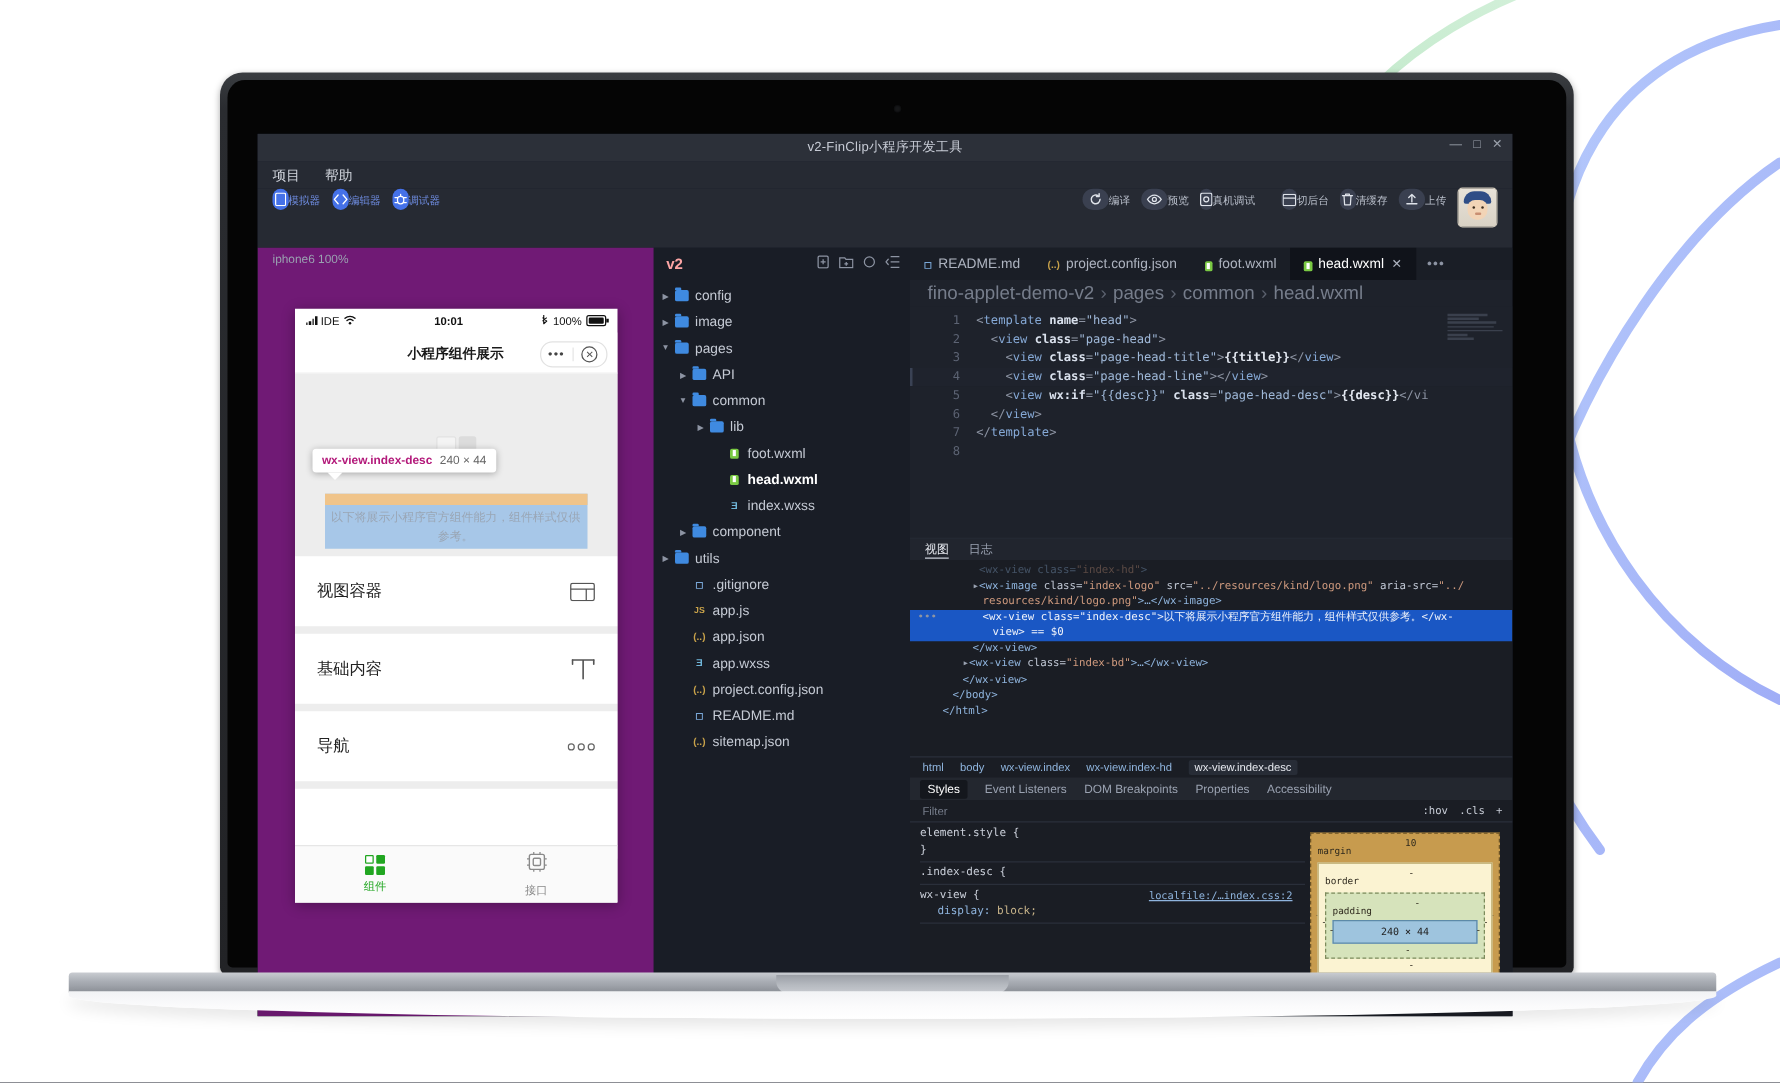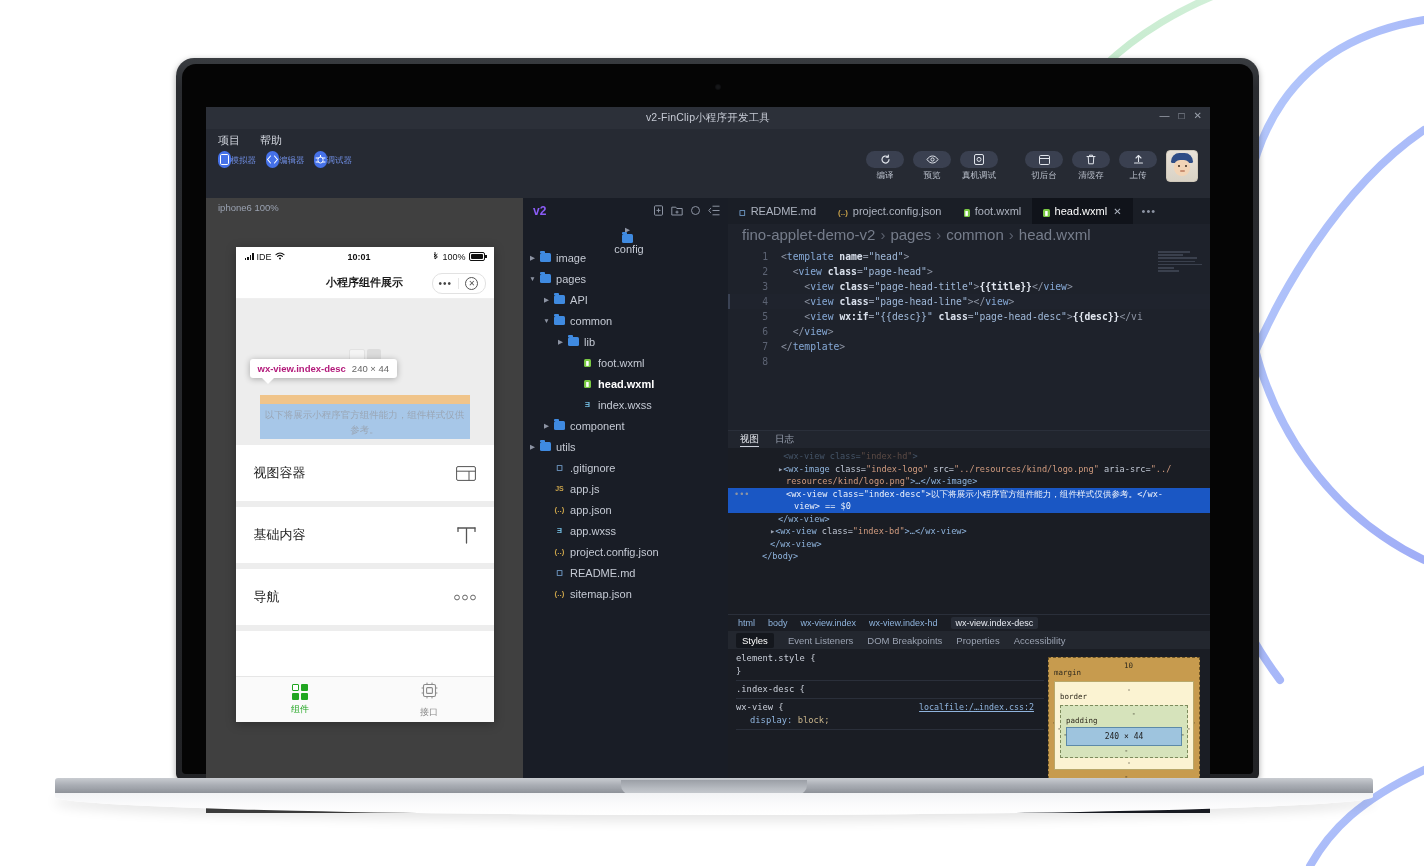--- a/index.html
+++ b/index.html
@@ -62,40 +62,40 @@
   .toolbar{height:47px;background:#262a33;display:flex;align-items:flex-start;position:relative;padding-left:12px;}
   .tool-group{display:flex;gap:10px;}
   .tool{width:38px;display:flex;flex-direction:row;align-items:center;cursor:pointer;}
   .tool .pill{
     width:38px;height:17px;border-radius:9px;background:#4571e8;
     display:flex;align-items:center;justify-content:center;color:#fff;font-size:8px;
   }
   .tool .pill svg{display:block;}
   .tool .lbl{margin-top:2px;font-size:8.5px;color:#6e8ce0;white-space:nowrap;}
   .tool-right{position:absolute;right:12px;top:0;display:flex;align-items:flex-start;gap:9px;}
-  .tool2{width:38px;display:flex;flex-direction:column;align-items:center;cursor:pointer;}
+  .tool2{width:38px;display:flex;flex-direction:row;align-items:center;cursor:pointer;}
   .tool2 .pill{width:38px;height:17px;border-radius:9px;background:#3a4050;display:flex;align-items:center;justify-content:center;}
   .tool2 .lbl{margin-top:2px;font-size:8.5px;color:#b9bfcb;white-space:nowrap;}
   .tool-sep{width:9px;}
   .avatar{
     width:30px;height:30px;border-radius:4px;margin-top:-1px;
     background:linear-gradient(180deg,#e8e2d8 0%,#d9d2c5 100%);
     position:relative;overflow:hidden;border:1px solid #cfc8ba;
   }
   .av-hair{position:absolute;left:4px;top:2px;width:22px;height:10px;background:#2f4d86;border-radius:11px 11px 2px 2px;}
   .av-face{position:absolute;left:7px;top:9px;width:16px;height:16px;background:#f2d4b6;border-radius:6px 6px 8px 8px;}
   .av-eye{position:absolute;top:14px;width:2px;height:2px;background:#3a2a1c;border-radius:50%;}
   .av-eye.l{left:11px;} .av-eye.r{left:18px;}
   .av-mouth{position:absolute;left:13px;top:19px;width:5px;height:2px;background:#c98f72;border-radius:2px;}
 
   
   .ide-body{display:flex;height:615px;}
 
   
-  .sim-pane{width:317px;background:#404040;display:flex;flex-direction:column;}
+  .sim-pane{width:317px;background:#701a75;display:flex;flex-direction:column;}
   .sim-head{height:19px;display:flex;align-items:center;padding-left:12px;font-size:9.5px;color:#9aa2b1;}
   .sim-stage{flex:1;display:flex;align-items:flex-start;justify-content:center;padding-top:30px;}
   .phone{width:258px;height:475px;background:#fff;position:relative;overflow:hidden;box-shadow:0 2px 10px rgba(0,0,0,.3);}
   .ph-status{height:19px;display:flex;align-items:center;padding:0 9px;font-size:9px;color:#111;}
   .ph-status .left{display:flex;align-items:center;gap:3px;}
   .ph-status .mid{flex:1;text-align:center;font-weight:600;}
   .ph-status .right{display:flex;align-items:center;gap:3px;}
   .bars{display:inline-flex;align-items:flex-end;gap:1px;height:7px;}
   .bars i{width:1.5px;background:#111;display:block;}
   .bars i:nth-child(1){height:2px;} .bars i:nth-child(2){height:3.5px;}
@@ -139,21 +139,21 @@
   .ph-tab .lab{font-size:9px;}
   .ph-tab.on .lab{color:#21a621;}
   .ph-tab.off .lab{color:#8a8a8a;}
   .grid-ic{width:16px;height:16px;display:grid;grid-template-columns:1fr 1fr;grid-template-rows:1fr 1fr;gap:2px;}
   .grid-ic i{background:#21a621;border-radius:1px;}
   .grid-ic i.hollow{background:#fff;border:1.6px solid #21a621;}
 
   
   .exp-pane{width:205px;background:#191d26;display:flex;flex-direction:column;}
   .exp-head{height:26px;display:flex;align-items:center;padding:0 8px 0 10px;gap:8px;}
-  .exp-head .pname{font-size:12px;font-weight:700;color:#8b5cf6;flex:1;}
+  .exp-head .pname{font-size:12px;font-weight:700;color:#fca5a5;flex:1;}
   .exp-head .acts{display:flex;gap:7px;color:#8d94a3;}
   .tree{flex:1;overflow:hidden;padding-top:2px;}
   .node{height:21px;display:flex;align-items:center;font-size:11px;color:#c5cad4;white-space:nowrap;cursor:pointer;}
   .node .arr{width:11px;text-align:center;font-size:6.5px;color:#8d94a3;flex:none;}
   .node .ico{width:15px;display:flex;align-items:center;justify-content:center;flex:none;}
   .node.active .nm{font-weight:700;color:#ffffff;}
   .fold{width:11px;height:9px;background:#3f8ae0;border-radius:1.5px;position:relative;}
   .fold::before{content:"";position:absolute;left:0;top:-2px;width:5px;height:2px;background:#3f8ae0;border-radius:1px 1px 0 0;}
   .fx{font-size:8px;font-weight:700;line-height:1;}
   .fx.wxml{color:#fff;background:#7ac943;border-radius:1.5px;padding:1px 1.5px;font-size:6px;}
@@ -507,21 +507,21 @@
               </span>
               <span data-name="collapse-icon" data-interactable="true">
                 <svg width="12" height="11" viewBox="0 0 12 11">
                     <path d="M4.5 1.2h7M4.5 5.5h7M4.5 9.8h7" stroke="#8d94a3" stroke-width="1"></path>
                     <path d="M2.6 3.4 0.8 5.5l1.8 2.1" fill="none" stroke="#8d94a3" stroke-width="1" stroke-linecap="round" stroke-linejoin="round"></path>
                   </svg>
               </span>
             </span>
           </div>
           <div class="tree" id="tree" data-name="file-tree" data-interactable="true">
-              <div class="node" data-name="tree-item-config" data-interactable="true" style="padding-left: 4px; flex-direction: column;">
+              <div class="node" data-name="tree-item-config" data-interactable="true" style="padding-left: 4px;">
                 <span class="arr" data-name="tree-toggle-icon" data-interactable="true">▶</span>
                 <span class="ico" data-name="file-type-icon" data-interactable="false">
                   <span class="fold"></span>
                 </span>
                 <span class="nm" data-name="tree-item-label" data-interactable="false">&nbsp;config</span>
               </div>
               <div class="node" data-name="tree-item-image" data-interactable="true" style="padding-left: 4px;">
                 <span class="arr" data-name="tree-toggle-icon" data-interactable="true">▶</span>
                 <span class="ico" data-name="file-type-icon" data-interactable="false">
                   <span class="fold"></span>
@@ -704,35 +704,44 @@
             <div class="dom" id="dom" data-name="dom-tree" data-interactable="true">
                 <div class="dm" data-name="dom-node" data-interactable="true" style="opacity: 0.35;"><span class="ell" data-name="dom-node-badge" data-interactable="false"></span><span style="padding-left:32px" data-name="dom-node-text" data-interactable="false"><span class="tri">&nbsp;</span><span class="d-tag">&lt;wx-view class=</span><span class="d-val">"index-hd"</span><span class="d-tag">&gt;</span></span></div>
                 <div class="dm" data-name="dom-node" data-interactable="true"><span class="ell" data-name="dom-node-badge" data-interactable="false"></span><span style="padding-left:32px" data-name="dom-node-text" data-interactable="false"><span class="tri">▸</span><span class="d-tag">&lt;wx-image</span> <span class="d-at">class=</span><span class="d-val">"index-logo"</span> <span class="d-at">src=</span><span class="d-val">"../resources/kind/logo.png"</span> <span class="d-at">aria-src=</span><span class="d-val">"../</span></span></div>
                 <div class="dm" data-name="dom-node" data-interactable="true"><span class="ell" data-name="dom-node-badge" data-interactable="false"></span><span style="padding-left:40px" data-name="dom-node-text" data-interactable="false"><span class="d-val">resources/kind/logo.png"</span><span class="d-tag">&gt;…&lt;/wx-image&gt;</span></span></div>
                 <div class="dm sel" data-name="dom-node" data-interactable="true"><span class="ell" data-name="dom-node-badge" data-interactable="false">•••</span><span style="padding-left:40px" data-name="dom-node-text" data-interactable="false"><span class="d-tag">&lt;wx-view</span> <span class="d-at">class=</span><span class="d-val">"index-desc"</span><span class="d-tag">&gt;</span><span class="d-txt">以下将展示小程序官方组件能力，组件样式仅供参考。</span><span class="d-tag">&lt;/wx-</span></span></div>
                 <div class="dm sel" data-name="dom-node" data-interactable="true"><span class="ell" data-name="dom-node-badge" data-interactable="false"></span><span style="padding-left:48px" data-name="dom-node-text" data-interactable="false"><span class="d-tag">view&gt;</span> <span class="d-at">== </span><span class="d-val">$0</span></span></div>
                 <div class="dm" data-name="dom-node" data-interactable="true"><span class="ell" data-name="dom-node-badge" data-interactable="false"></span><span style="padding-left:32px" data-name="dom-node-text" data-interactable="false"><span class="d-tag">&lt;/wx-view&gt;</span></span></div>
                 <div class="dm" data-name="dom-node" data-interactable="true"><span class="ell" data-name="dom-node-badge" data-interactable="false"></span><span style="padding-left:24px" data-name="dom-node-text" data-interactable="false"><span class="tri">▸</span><span class="d-tag">&lt;wx-view</span> <span class="d-at">class=</span><span class="d-val">"index-bd"</span><span class="d-tag">&gt;…&lt;/wx-view&gt;</span></span></div>
                 <div class="dm" data-name="dom-node" data-interactable="true"><span class="ell" data-name="dom-node-badge" data-interactable="false"></span><span style="padding-left:24px" data-name="dom-node-text" data-interactable="false"><span class="d-tag">&lt;/wx-view&gt;</span></span></div>
                 <div class="dm" data-name="dom-node" data-interactable="true"><span class="ell" data-name="dom-node-badge" data-interactable="false"></span><span style="padding-left:16px" data-name="dom-node-text" data-interactable="false"><span class="d-tag">&lt;/body&gt;</span></span></div>
+                <div class="dm" data-name="dom-node" data-interactable="true"><span class="ell" data-name="dom-node-badge" data-interactable="false"></span><span style="padding-left:8px" data-name="dom-node-text" data-interactable="false"><span class="d-tag">&lt;/html&gt;</span></span></div>
               </div>
             <div class="crumbbar" id="dtcrumb" data-name="devtools-breadcrumb" data-interactable="true">
                 <span data-name="dom-breadcrumb-item" data-interactable="true">html</span>
                 <span data-name="dom-breadcrumb-item" data-interactable="true">body</span>
                 <span data-name="dom-breadcrumb-item" data-interactable="true">wx-view.index</span>
                 <span data-name="dom-breadcrumb-item" data-interactable="true">wx-view.index-hd</span>
                 <span class="cur" data-name="dom-breadcrumb-item" data-interactable="true">wx-view.index-desc</span>
               </div>
             <div class="panel-tabs" id="ptabs" data-name="devtools-panel-tabs" data-interactable="true">
                 <span class="on" data-name="styles-panel-tab" data-interactable="true">Styles</span>
                 <span data-name="styles-panel-tab" data-interactable="true">Event Listeners</span>
                 <span data-name="styles-panel-tab" data-interactable="true">DOM Breakpoints</span>
                 <span data-name="styles-panel-tab" data-interactable="true">Properties</span>
                 <span data-name="styles-panel-tab" data-interactable="true">Accessibility</span>
               </div>
+            <div class="filterbar" data-name="styles-filter-bar" data-interactable="false">
+              <span class="fin" data-name="styles-filter-input" data-interactable="true">Filter</span>
+              <span class="tg" data-name="styles-filter-toggles" data-interactable="true">
+                <span data-name="hov-toggle" data-interactable="true">:hov</span>
+                <span data-name="cls-toggle" data-interactable="true">.cls</span>
+                <span data-name="add-rule-button" data-interactable="true">+</span>
+              </span>
+            </div>
             <div class="styles-area" data-name="styles-area" data-interactable="false">
               <div class="styles" id="styles" data-name="styles-rules" data-interactable="true">
 
               <div class="srule" data-name="style-rule" data-interactable="true">
                     <div class="s-sel" data-name="style-selector" data-interactable="true">element.style {</div>
                     <div class="s-sel" data-name="style-rule-close" data-interactable="false">}</div>
                   </div>
                   <div class="srule" data-name="style-rule" data-interactable="true">
                     <div class="s-sel" data-name="style-selector" data-interactable="true">.index-desc {</div>
                     <span class="s-src plain" data-name="style-source-link" data-interactable="true">

